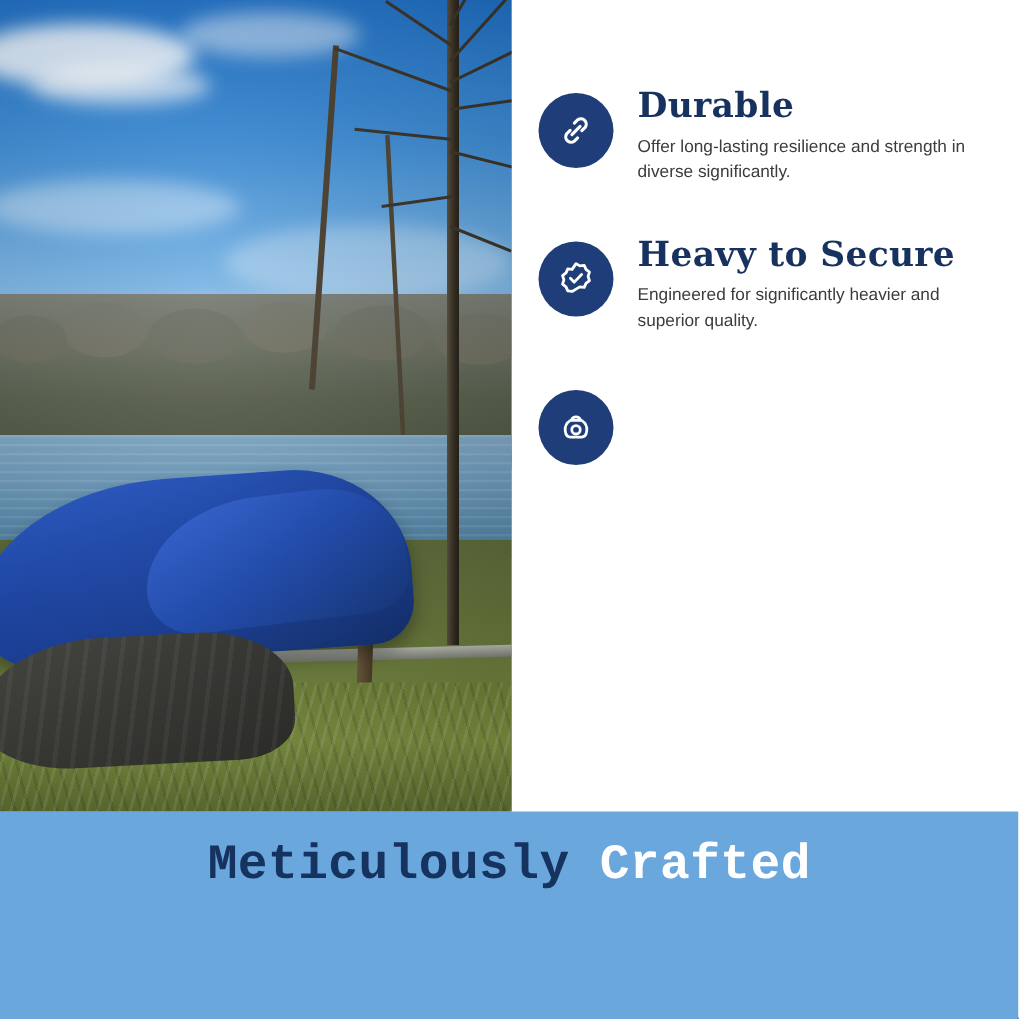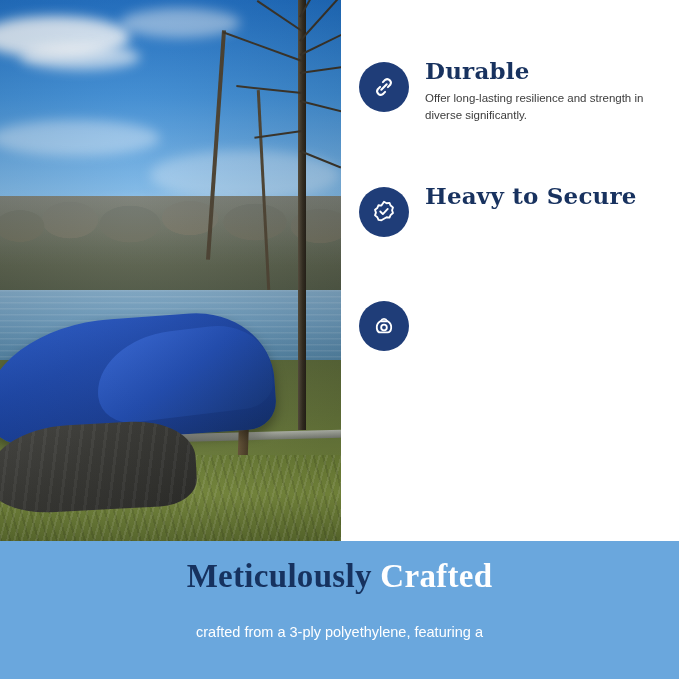--- a/index.html
+++ b/index.html
@@ -186,21 +186,21 @@
   }
 
   
   .features {
     width: 338px;
     height: 541px;
     background: #ffffff;
     padding: 58px 24px 0 18px;
     display: flex;
     flex-direction: column;
-    gap: 60px;
+    gap: 34px;
   }
   .feature {
     display: flex;
     align-items: flex-start;
     gap: 16px;
   }
   .badge {
     flex: 0 0 auto;
     width: 50px; height: 50px;
     border-radius: 50%;
@@ -230,24 +230,24 @@
     position: absolute;
     left: 0; top: 541px;
     width: 679px;
     height: 138px;
     background: #6aa7dd;
     color: #ffffff;
     text-align: center;
     padding-top: 16px;
   }
   .banner-title {
-    font-family: Liberation Serif, serif;
+    font-family: Liberation Mono, monospace;
     font-size: 33px;
     line-height: 1.2;
-    margin-bottom: 24px;
+    margin-bottom: 12px;
     letter-spacing: .3px;
   }
   .banner-title .b-strong { font-weight: bold; color: #16325f; }
   .banner-title .b-light  { font-weight: bold; color: #ffffff; }
   .banner-sub {
     font-size: 14.5px;
     line-height: 1.6;
     color: #ffffff;
   }
 </style>
@@ -317,20 +317,21 @@
 
       <div class="feature">
         <div class="badge">
           <svg width="28" height="28" viewBox="0 0 24 24" fill="none" stroke="#ffffff" stroke-width="1.6" stroke-linecap="round" stroke-linejoin="round">
             <path d="M12 3.2 l2.2 1.3 2.5-.3 1 2.3 2 1.6-.8 2.4.8 2.4-2 1.6-1 2.3-2.5-.3L12 17.8 l-2.2 1.3-2.5-.3-1-2.3-2-1.6.8-2.4-.8-2.4 2-1.6 1-2.3 2.5.3z"></path>
             <path d="M8.8 11.6 l2.2 2.2 4.2-4.4"></path>
           </svg>
         </div>
         <div class="feature-text">
           <div class="feature-title">Heavy to Secure</div>
+          <div class="feature-desc">Engineered for significantly heavier and superior quality.</div>
         </div>
       </div>
 
       <div class="feature">
         <div class="badge">
           <svg width="26" height="26" viewBox="0 0 24 24" fill="none" stroke="#ffffff" stroke-width="1.7" stroke-linecap="round" stroke-linejoin="round">
             <path d="M9.2 7.4 a3 3 0 0 1 5.6 0"></path>
             <path d="M8.6 7.6 C6 9.2 5 11.6 5.4 14.3 c.3 2.1 1.6 3.6 3.2 3.6 h6.8 c1.6 0 2.9-1.5 3.2-3.6 .4-2.7-.6-5.1-3.2-6.7z"></path>
             <circle cx="12" cy="13.4" r="2.6"></circle>
           </svg>
@@ -341,17 +342,16 @@
 
     </div>
   </div>
 
   <div class="banner">
     <div class="banner-title">
       <span class="b-strong">Meticulously</span>
       <span class="b-light">Crafted</span>
     </div>
     <div class="banner-sub">
-      <div>crafted from a 3-ply polyethylene, featuring a</div>
     </div>
   </div>
 
 </div>
 
 </body></html>

